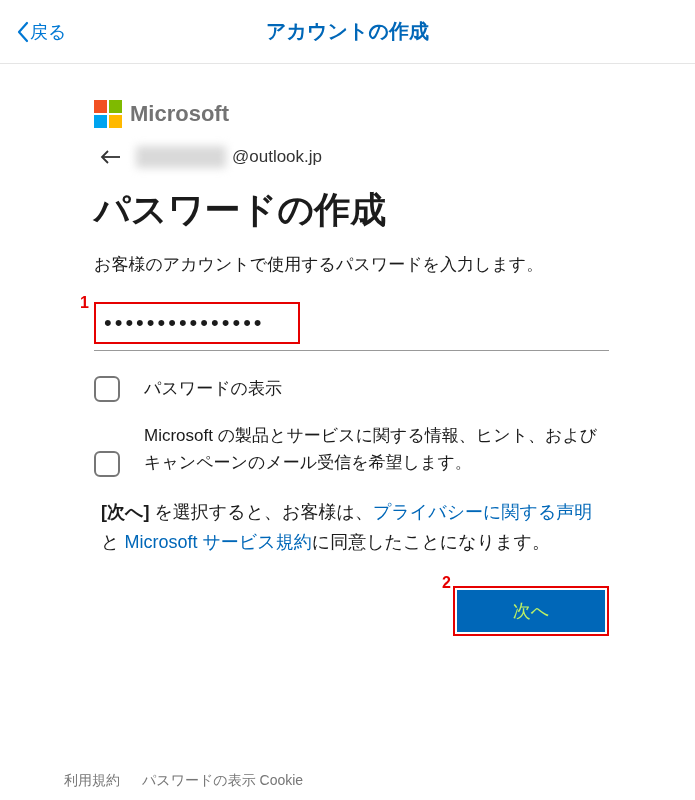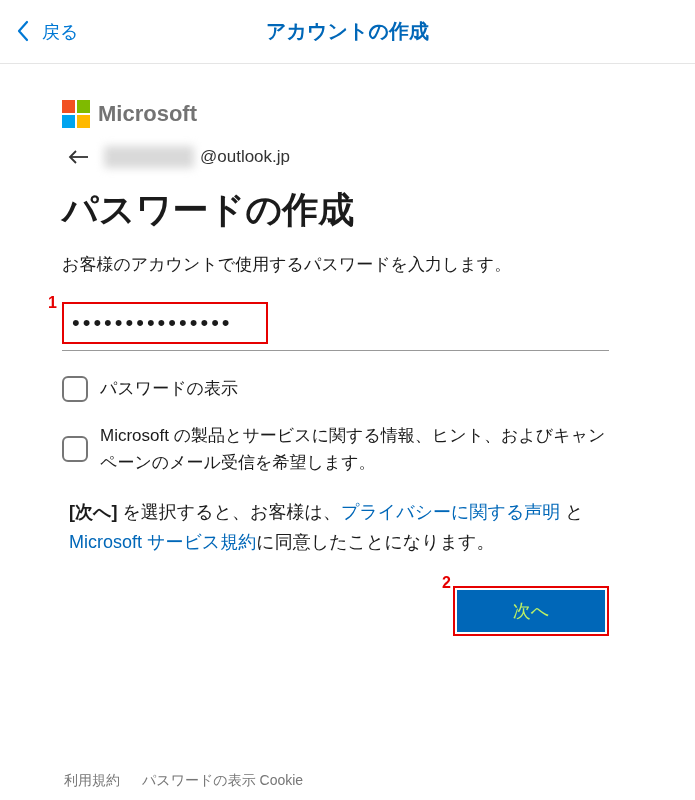--- a/index.html
+++ b/index.html
@@ -19,41 +19,41 @@
       height: 64px;
       width: 100%;
       display: flex;
       align-items: center;
       position: relative;
       border-bottom: 1px solid #e5e5e5;
       background: #ffffff;
     }
     .back-btn {
       display: flex;
-      align-items: flex-start;
-      gap: 12px;
+      align-items: center;
+      gap: 0;
       padding-left: 16px;
       color: #0078d4;
       font-size: 18px;
       cursor: pointer;
     }
     .back-chevron {
       width: 14px;
       height: 22px;
     }
     .nav-title {
       position: absolute;
       left: 50%;
       transform: translateX(-50%);
       color: #0067b8;
       font-size: 20px;
       font-weight: 700;
     }
     .content {
-      padding: 36px 86px 0 62px;
+      padding: 36px 86px 0 94px;
     }
     .ms-logo-row {
       display: flex;
       align-items: center;
       gap: 8px;
       margin-bottom: 18px;
     }
     .ms-logo {
       width: 28px;
       height: 28px;
@@ -136,22 +136,22 @@
     }
     .underline {
       height: 1px;
       background: #999;
       width: 100%;
       margin-top: 2px;
       margin-bottom: 24px;
     }
     .checkbox-row {
       display: flex;
-      align-items: center;
-      gap: 12px;
+      align-items: flex-end;
+      gap: 24px;
       margin-bottom: 20px;
     }
     .checkbox {
       width: 26px;
       height: 26px;
       border: 2px solid #767676;
       border-radius: 6px;
       flex-shrink: 0;
       background: #fff;
     }

